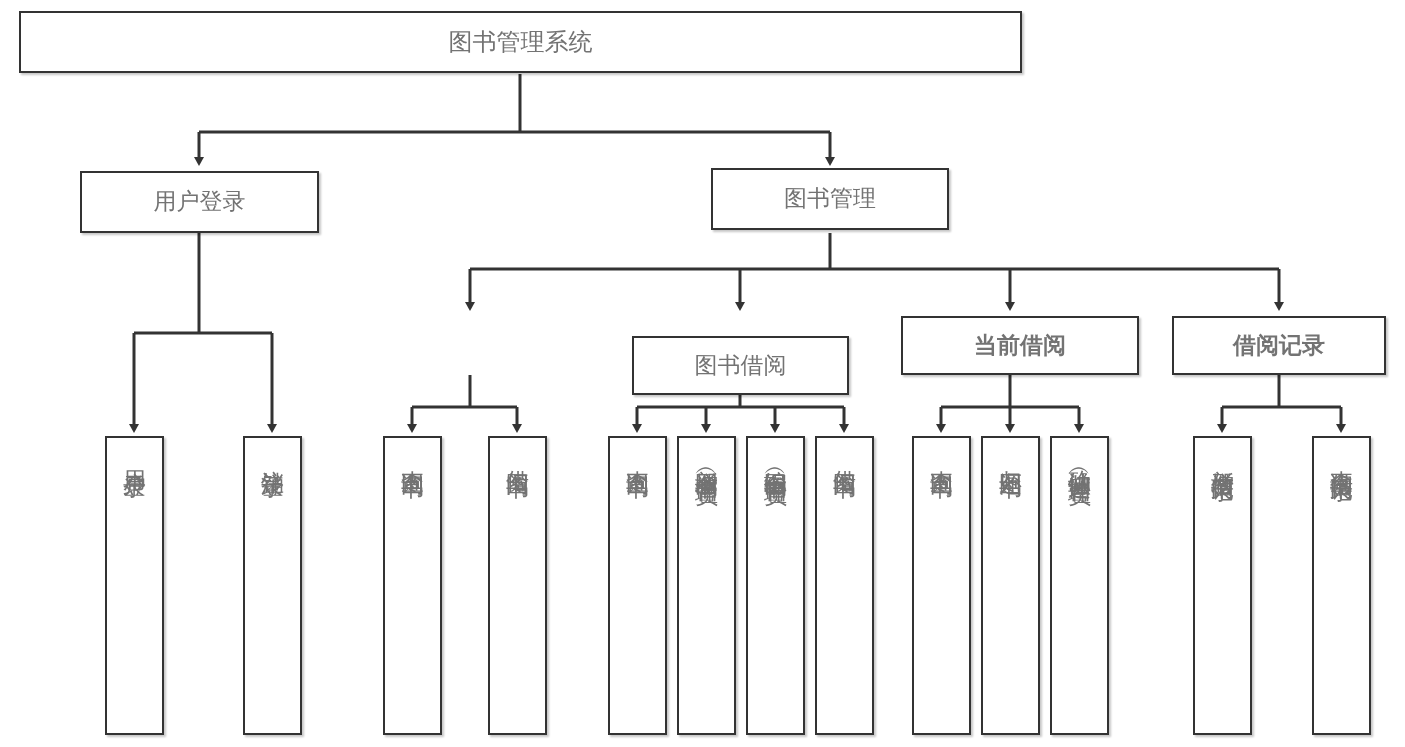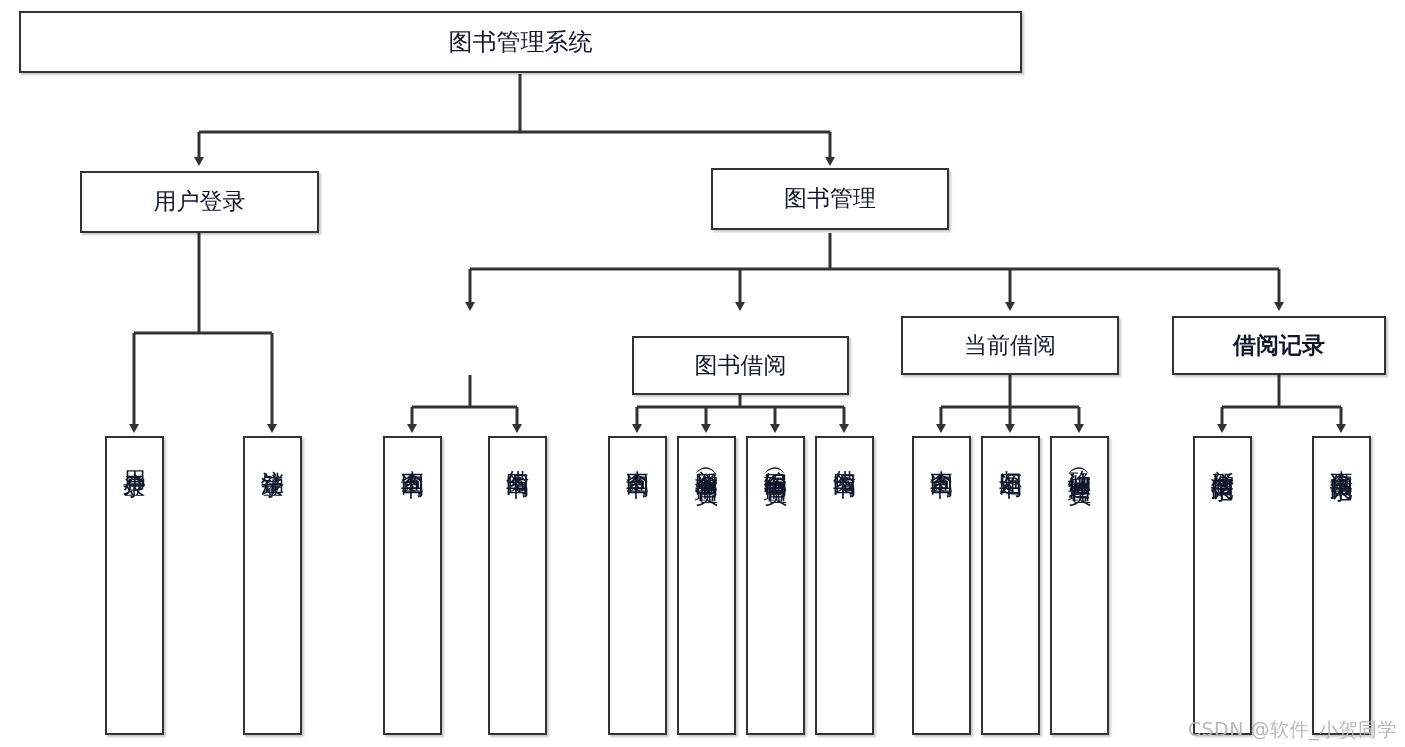--- a/index.html
+++ b/index.html
@@ -26,21 +26,21 @@
   }
   .node {
     position: absolute;
     box-sizing: border-box;
     background: #ffffff;
     border: 2px solid #333333;
     box-shadow: 2px 2px 2px rgba(0,0,0,0.22);
     display: flex;
     align-items: center;
     justify-content: center;
-    color: #0f172a;
+    color: #737373;
     z-index: 3;
   }
   .node .label {
     display: block;
     text-align: center;
     line-height: 1.12;
     white-space: nowrap;
   }
   .node.horiz .label {
     font-size: 23px;
@@ -132,21 +132,21 @@
   <div class="node horiz" style="left:80px; top:171px; width:239px; height:62px;">
     <span class="label">用户登录</span>
   </div>
   <div class="node horiz" style="left:711px; top:168px; width:238px; height:62px;">
     <span class="label">图书管理</span>
   </div>
 
   <div class="node horiz" style="left:632px; top:316px; width:217px; height:59px;margin-top:20px;">
     <span class="label">图书借阅</span>
   </div>
-  <div class="node horiz" style="left:901px; top:316px; width:218px; height:59px;">
+  <div class="node horiz" style="left:901px; top:316px; width:238px; height:59px;font-weight:bold;">
     <span class="label">当前借阅</span>
   </div>
   <div class="node horiz" style="left:1172px; top:316px; width:214px; height:59px;font-weight:bold;">
     <span class="label">借阅记录</span>
   </div>
 
   <div class="node vert" style="left:105px; top:436px; width:59px; height:299px;">
     <span class="label">用户登录</span>
   </div>
   <div class="node vert" style="left:243px; top:436px; width:59px; height:299px;">
@@ -183,15 +183,14 @@
     <span class="label">确认归还（管理员）</span>
   </div>
 
   <div class="node vert" style="left:1193px; top:436px; width:59px; height:299px;">
     <span class="label">新增借阅记录</span>
   </div>
   <div class="node vert" style="left:1312px; top:436px; width:59px; height:299px;">
     <span class="label">查询借阅记录</span>
   </div>
 
-  <div id="watermark">CSDN @软件_小贺同学</div>
 
 </div>
 
 </body></html>

